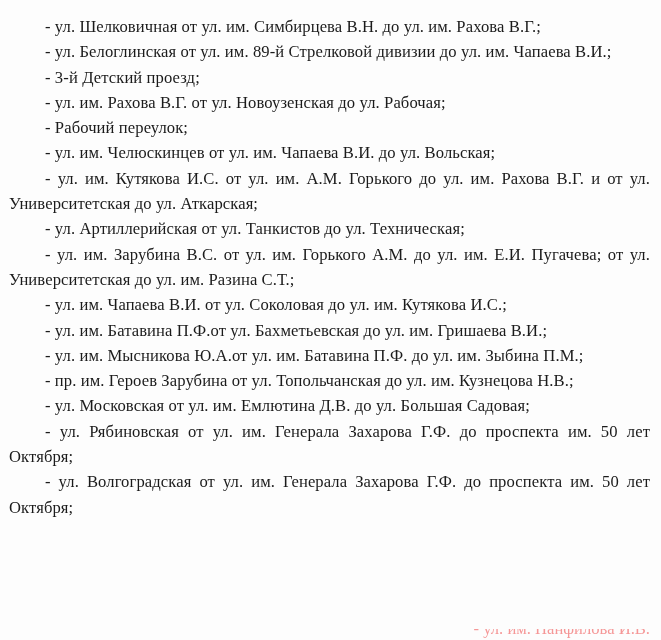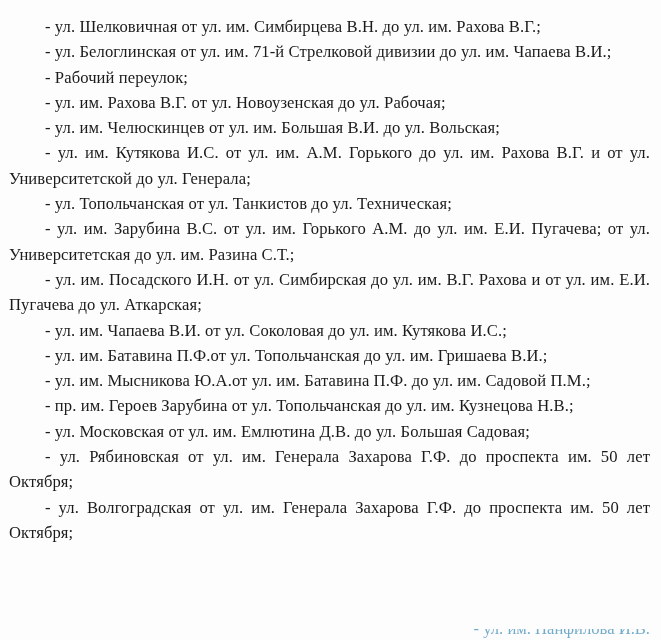--- a/index.html
+++ b/index.html
@@ -40,50 +40,50 @@
   .para.single {
     text-align: left;
   }
   .cut-line {
     position: absolute;
     left: 24px;
     right: 11px;
     bottom: 0px;
     height: 11px;
     overflow: hidden;
-    color: #0369a1;
+    color: #ef4444;
     font-size: 16.6px;
     line-height: 25.3px;
     text-align: right;
     white-space: nowrap;
     opacity: 0.55;
   }
   .cut-line span {
     display: inline-block;
     transform: translateY(-13px);
   }
 </style>
 </head>
 <body>
 
 <div id="page">
   <div class="doc-body">
 
     <p class="para single">- ул. Шелковичная от ул. им. Симбирцева В.Н. до ул. им. Рахова В.Г.;</p>
-    <p class="para">- ул. Белоглинская от ул. им. 71-й Стрелковой дивизии до ул. им. Чапаева В.И.;</p>
+    <p class="para">- ул. Белоглинская от ул. им. 89-й Стрелковой дивизии до ул. им. Чапаева В.И.;</p>
+    <p class="para single">- 3-й Детский проезд;</p>
+    <p class="para single">- ул. им. Рахова В.Г. от ул. Новоузенская до ул. Рабочая;</p>
     <p class="para single">- Рабочий переулок;</p>
-    <p class="para single">- ул. им. Рахова В.Г. от ул. Новоузенская до ул. Рабочая;</p>
-    <p class="para single">- ул. им. Челюскинцев от ул. им. Большая В.И. до ул. Вольская;</p>
-    <p class="para">- ул. им. Кутякова И.С. от ул. им. А.М. Горького до ул. им. Рахова В.Г. и от ул. Университетской до ул. Генерала;</p>
-    <p class="para single">- ул. Топольчанская от ул. Танкистов до ул. Техническая;</p>
+    <p class="para single">- ул. им. Челюскинцев от ул. им. Чапаева В.И. до ул. Вольская;</p>
+    <p class="para">- ул. им. Кутякова И.С. от ул. им. А.М. Горького до ул. им. Рахова В.Г. и от ул. Университетская до ул. Аткарская;</p>
+    <p class="para single">- ул. Артиллерийская от ул. Танкистов до ул. Техническая;</p>
     <p class="para">- ул. им. Зарубина В.С. от ул. им. Горького А.М. до ул. им. Е.И. Пугачева; от ул. Университетская до ул. им. Разина С.Т.;</p>
-    <p class="para">- ул. им. Посадского И.Н. от ул. Симбирская до ул. им. В.Г. Рахова и от ул. им. Е.И. Пугачева до ул. Аткарская;</p>
     <p class="para single">- ул. им. Чапаева В.И. от ул. Соколовая до ул. им. Кутякова И.С.;</p>
-    <p class="para single">- ул. им. Батавина П.Ф.от ул. Топольчанская до ул. им. Гришаева В.И.;</p>
-    <p class="para single">- ул. им. Мысникова Ю.А.от ул. им. Батавина П.Ф. до ул. им. Садовой П.М.;</p>
+    <p class="para single">- ул. им. Батавина П.Ф.от ул. Бахметьевская до ул. им. Гришаева В.И.;</p>
+    <p class="para single">- ул. им. Мысникова Ю.А.от ул. им. Батавина П.Ф. до ул. им. Зыбина П.М.;</p>
     <p class="para single">- пр. им. Героев Зарубина от ул. Топольчанская до ул. им. Кузнецова Н.В.;</p>
     <p class="para single">- ул. Московская от ул. им. Емлютина Д.В. до ул. Большая Садовая;</p>
     <p class="para">- ул. Рябиновская от ул. им. Генерала Захарова Г.Ф. до проспекта им. 50 лет Октября;</p>
     <p class="para">- ул. Волгоградская от ул. им. Генерала Захарова Г.Ф. до проспекта им. 50 лет Октября;</p>
 
   </div>
 
   <div class="cut-line">
     <span>- ул. им. Панфилова И.В.</span>
   </div>

